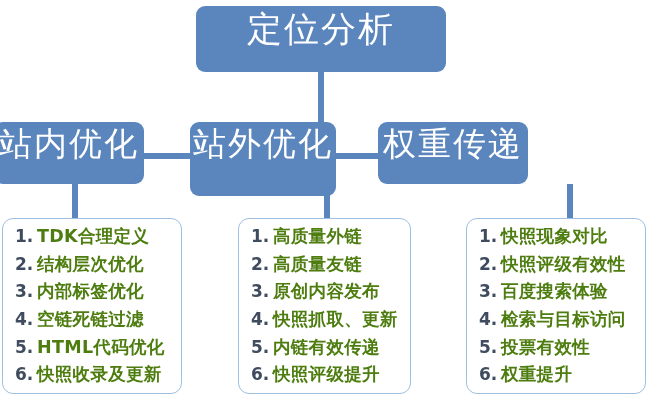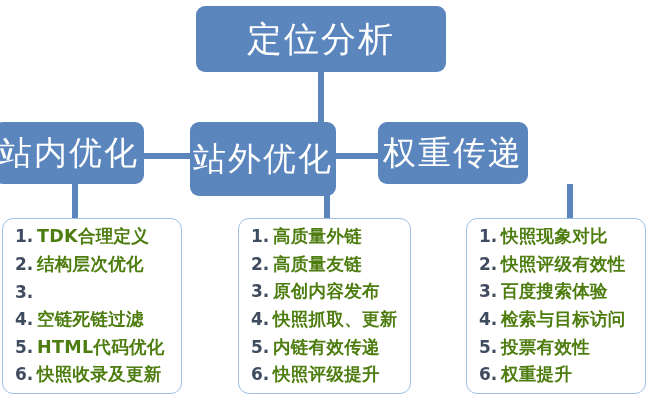--- a/index.html
+++ b/index.html
@@ -26,21 +26,21 @@
     background: #5b86bd;
   }
 
   
   .node {
     position: absolute;
     background: #5b86bd;
     border-radius: 9px;
     color: #ffffff;
     display: flex;
-    align-items: center;
+    align-items: flex-start;
     justify-content: center;
     letter-spacing: 2px;
     white-space: nowrap;
     box-sizing: border-box;
   }
   .node-root {
     font-size: 35px;
   }
   .node-branch {
     font-size: 33px;
@@ -111,20 +111,21 @@
     <div class="panel-row">
       <span class="row-num">1.</span>
       <span class="row-text">TDK合理定义</span>
     </div>
     <div class="panel-row">
       <span class="row-num">2.</span>
       <span class="row-text">结构层次优化</span>
     </div>
     <div class="panel-row">
       <span class="row-num">3.</span>
+      <span class="row-text">内部标签优化</span>
     </div>
     <div class="panel-row">
       <span class="row-num">4.</span>
       <span class="row-text">空链死链过滤</span>
     </div>
     <div class="panel-row">
       <span class="row-num">5.</span>
       <span class="row-text">HTML代码优化</span>
     </div>
     <div class="panel-row">

